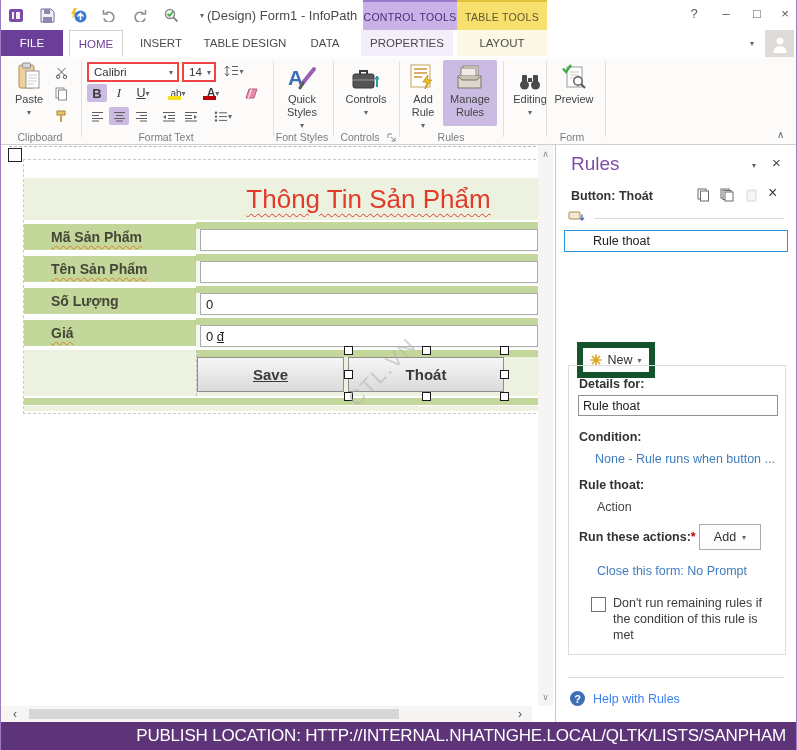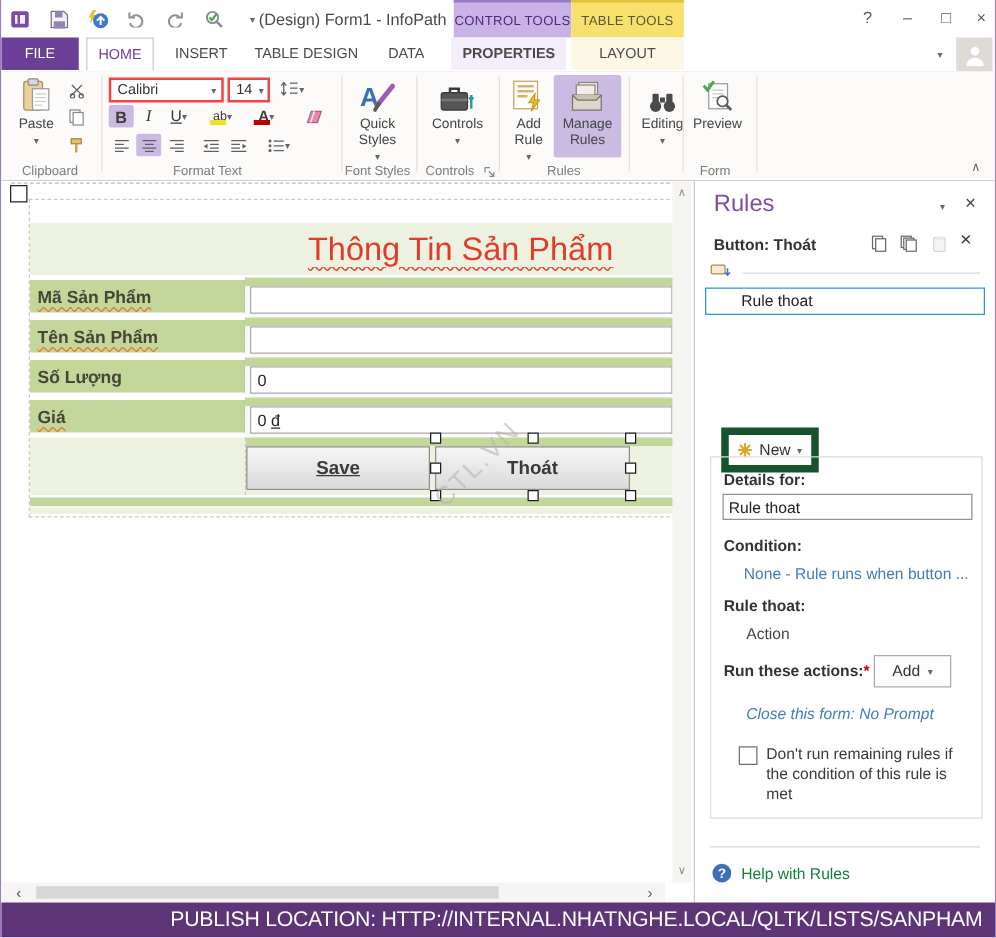--- a/index.html
+++ b/index.html
@@ -17,21 +17,21 @@
             font-size:10.5px;letter-spacing:.3px;text-align:right;}
   .ctx-purple{background:#c9b2e6;color:#50287c;border-top:2px solid #9a79c8;}
   .ctx-yellow{background:#f7e06e;color:#5f5530;border-top:2px solid #e0c238;}
   .winctl{top:6px;font-size:13px;color:#5a5a5a;width:22px;text-align:center;}
   
   .tabrow{left:0;top:30px;width:100%;height:27px;background:#fff;border-bottom:1px solid #d2cec9;}
   .tab{position:absolute;top:0;height:26px;display:flex;align-items:center;justify-content:center;
        font-size:11.5px;color:#4a4a4a;}
   .tab-file{background:#6b3e98;color:#fff;}
   .tab-active{background:#fff;border:1px solid #d2cec9;border-bottom:1px solid #fff;color:#6b3e98;height:27px;box-sizing:border-box;}
-  .tab-ctx-p{background:#f3eef9;font-weight:bold;}
+  .tab-ctx-p{background:#f3eef9;}
   .tab-ctx-y{background:#fcf8e5;}
   
   .ribbon{left:0;top:57px;width:100%;height:88px;background:#fcfbfa;border-bottom:1px solid #d2cec9;box-sizing:border-box;}
   .rsep{position:absolute;top:4px;width:1px;height:76px;background:#e3e0dc;}
   .grouplabel{position:absolute;top:74px;font-size:10.5px;color:#7c7c7c;text-align:center;}
   .bigbtn{position:absolute;top:3px;display:flex;flex-direction:column;align-items:center;
           font-size:11px;color:#444;text-align:center;line-height:13px;}
   .bigbtn .ic{height:30px;display:flex;align-items:flex-end;justify-content:center;margin-bottom:3px;}
   .toggled{background:#cbbbe3;border-radius:2px;}
   .rbtn{position:absolute;width:20px;height:18px;display:flex;align-items:center;justify-content:center;}
@@ -46,21 +46,21 @@
   .workspace{left:0;top:145px;width:100%;height:577px;background:#fff;}
   .canvas{position:absolute;left:0;top:0;width:554px;height:577px;background:#fff;overflow:hidden;}
   .dash-top{position:absolute;left:8px;top:1px;width:532px;border-top:1px dashed #b9b9b9;}
   .sel-square{position:absolute;left:7px;top:3px;width:12px;height:12px;background:#fdfdfd;border:1.5px solid #222;}
   .form-table{position:absolute;left:22px;top:14px;width:516px;border:1px dashed #c9c9c9;padding-bottom:2px;}
   .title-band{height:42px;background:#ecf2df;margin-top:18px;display:flex;align-items:center;}
   .form-title{margin-left:173px;flex:1;text-align:center;font-size:26px;color:#e23b2a;
               text-decoration:underline wavy #e23b2a;text-decoration-thickness:1px;text-underline-offset:5px;}
   .frow{display:flex;height:30px;margin-top:2px;}
   .flabel{width:172px;border-right:1px dashed #c0c0c0;background:#c3d79b;margin:2px 0;
-          font-size:14px;font-weight:bold;color:#454538;display:flex;align-items:center;padding-left:6px;box-sizing:border-box;}
+          font-size:14px;font-weight:bold;color:#454538;display:flex;align-items:center;padding-left:27px;box-sizing:border-box;}
   .sq-o{text-decoration:underline wavy #e07d2e;text-decoration-thickness:1px;text-underline-offset:3px;}
   .ffield{flex:1;position:relative;background:linear-gradient(#c3d79b 0,#c3d79b 7px,#f6f9ef 7px);}
   .finput{position:absolute;left:4px;right:2px;top:7px;height:20px;background:#fff;border:1px solid #ababab;
           font-size:13px;color:#222;display:flex;align-items:center;padding-left:5px;}
   .btnrow{display:flex;margin-top:2px;height:46px;}
   .btncell-l{width:172px;border-right:1px dashed #c0c0c0;background:#ecf2df;}
   .btncell-r{flex:1;position:relative;background:linear-gradient(#c3d79b 0,#c3d79b 7px,#ecf2df 7px);}
   .formbtn{position:absolute;top:7px;height:35px;background:linear-gradient(#f6f6f6,#dadada);
            border:1px solid #8e8e8e;font-size:15px;font-weight:bold;color:#3a3a3a;
            display:flex;align-items:center;justify-content:center;box-sizing:border-box;}
@@ -93,21 +93,21 @@
   .d-input{position:absolute;left:9px;top:29px;width:194px;height:19px;border:1px solid #919191;
            font-size:12.5px;color:#222;display:flex;align-items:center;padding-left:4px;}
   .addbtn{position:absolute;left:130px;top:158px;width:60px;height:24px;border:1px solid #ababab;background:#fdfdfd;
           display:flex;align-items:center;justify-content:center;gap:6px;font-size:12.5px;color:#333;}
   .chk{position:absolute;left:22px;top:231px;width:13px;height:13px;border:1px solid #707070;background:#fff;}
   .chk-label{position:absolute;left:44px;top:229px;width:156px;font-size:12.5px;line-height:16px;color:#3a3a3a;}
   .pane-hr{position:absolute;left:12px;top:532px;width:216px;border-top:1px solid #d8d8d8;}
   .helprow{position:absolute;left:14px;top:546px;display:flex;align-items:center;gap:8px;}
   .helpicon{width:15px;height:15px;border-radius:50%;background:#3f6fb5;color:#fff;font-size:11px;font-weight:bold;
             display:flex;align-items:center;justify-content:center;}
-  .helplink{font-size:12.5px;color:#15803d;}
+  .helplink{font-size:12.5px;color:#3b82f6;}
   
   .statusbar{left:0;top:722px;width:100%;height:28px;background:#5e3479;color:#fff;
              display:flex;align-items:center;justify-content:flex-end;padding-right:10px;box-sizing:border-box;
              font-size:17px;letter-spacing:-.2px;}
 </style>
 </head>
 <body>
 
 <div class="abs titlebar">
   <div class="abs qat">
@@ -527,21 +527,21 @@
       <div class="d-link" style="left:26px;top:86px;">None - Rule runs when button ...</div>
       <div class="d-label" style="top:112px;">Rule thoat:</div>
       <div class="d-text" style="left:28px;top:134px;">Action</div>
       <div class="d-label" style="top:164px;">
         <span>Run these actions:</span><span style="color:#c00000;">*</span>
       </div>
       <div class="addbtn">
         <span>Add</span>
         <span class="caret">▾</span>
       </div>
-      <div class="d-link" style="left:28px;top:198px;font-style:italic;">Close this form: No Prompt</div>
+      <div class="d-link" style="left:28px;top:198px;">Close this form: No Prompt</div>
       <div class="chk"></div>
       <div class="chk-label">Don't run remaining rules if the condition of this rule is met</div>
     </div>
 
     <div class="pane-hr"></div>
     <div class="helprow">
       <span class="helpicon">?</span>
       <span class="helplink">Help with Rules</span>
     </div>
   </div>

